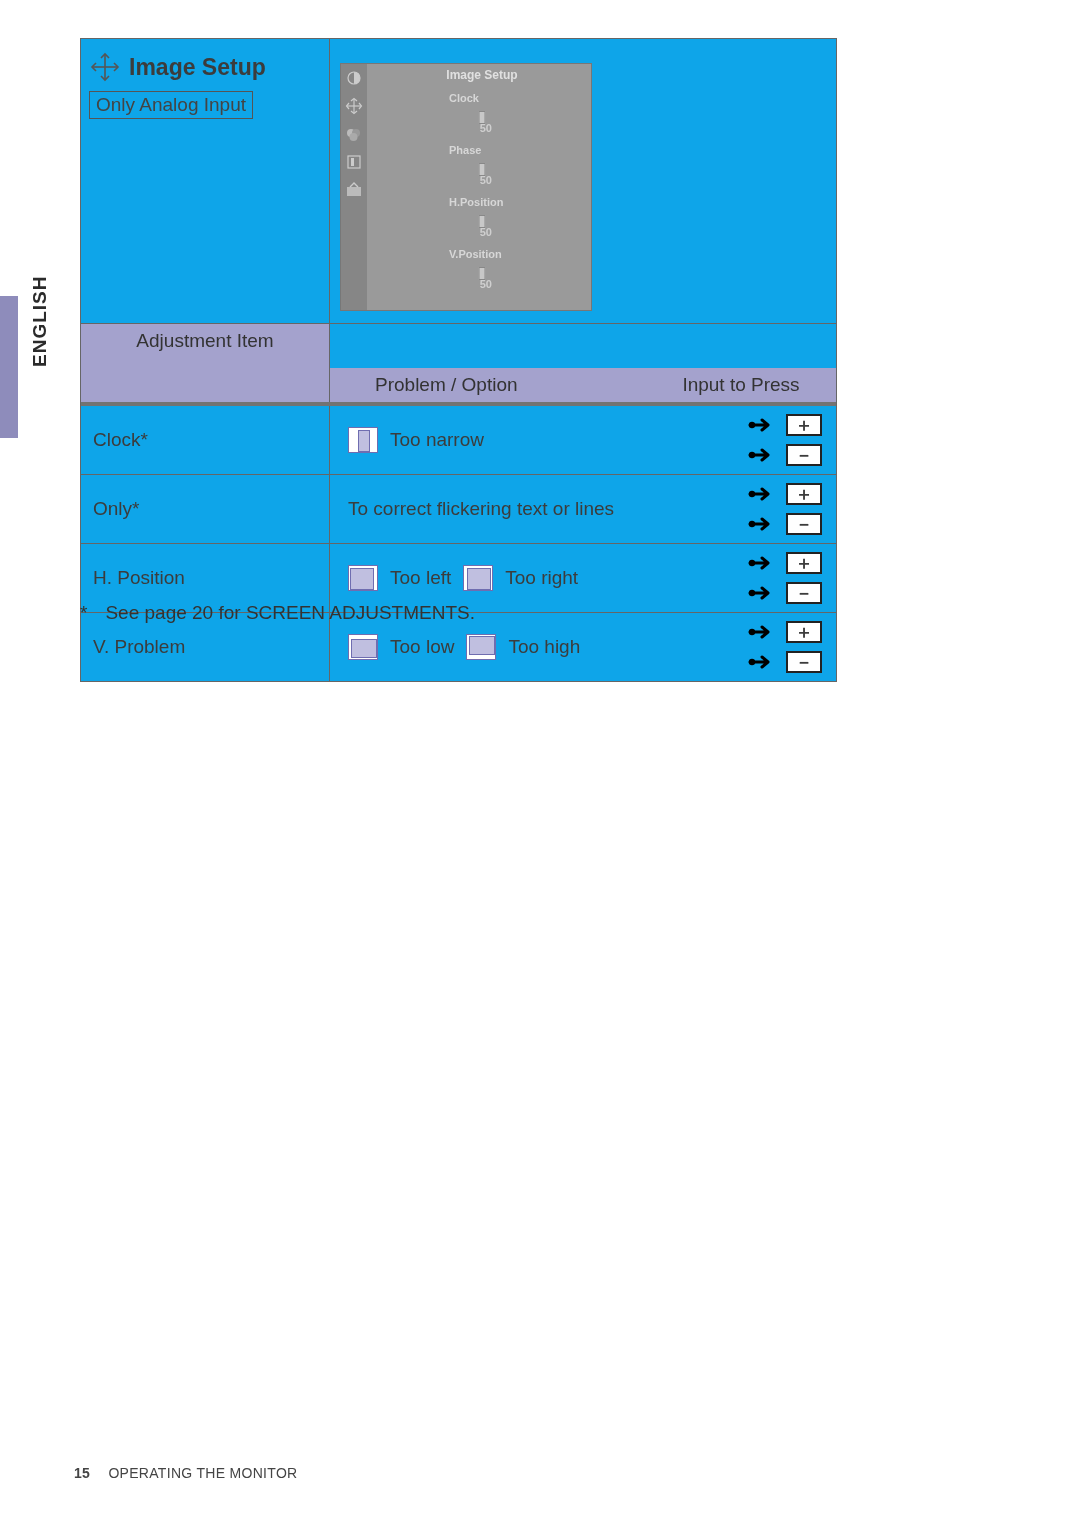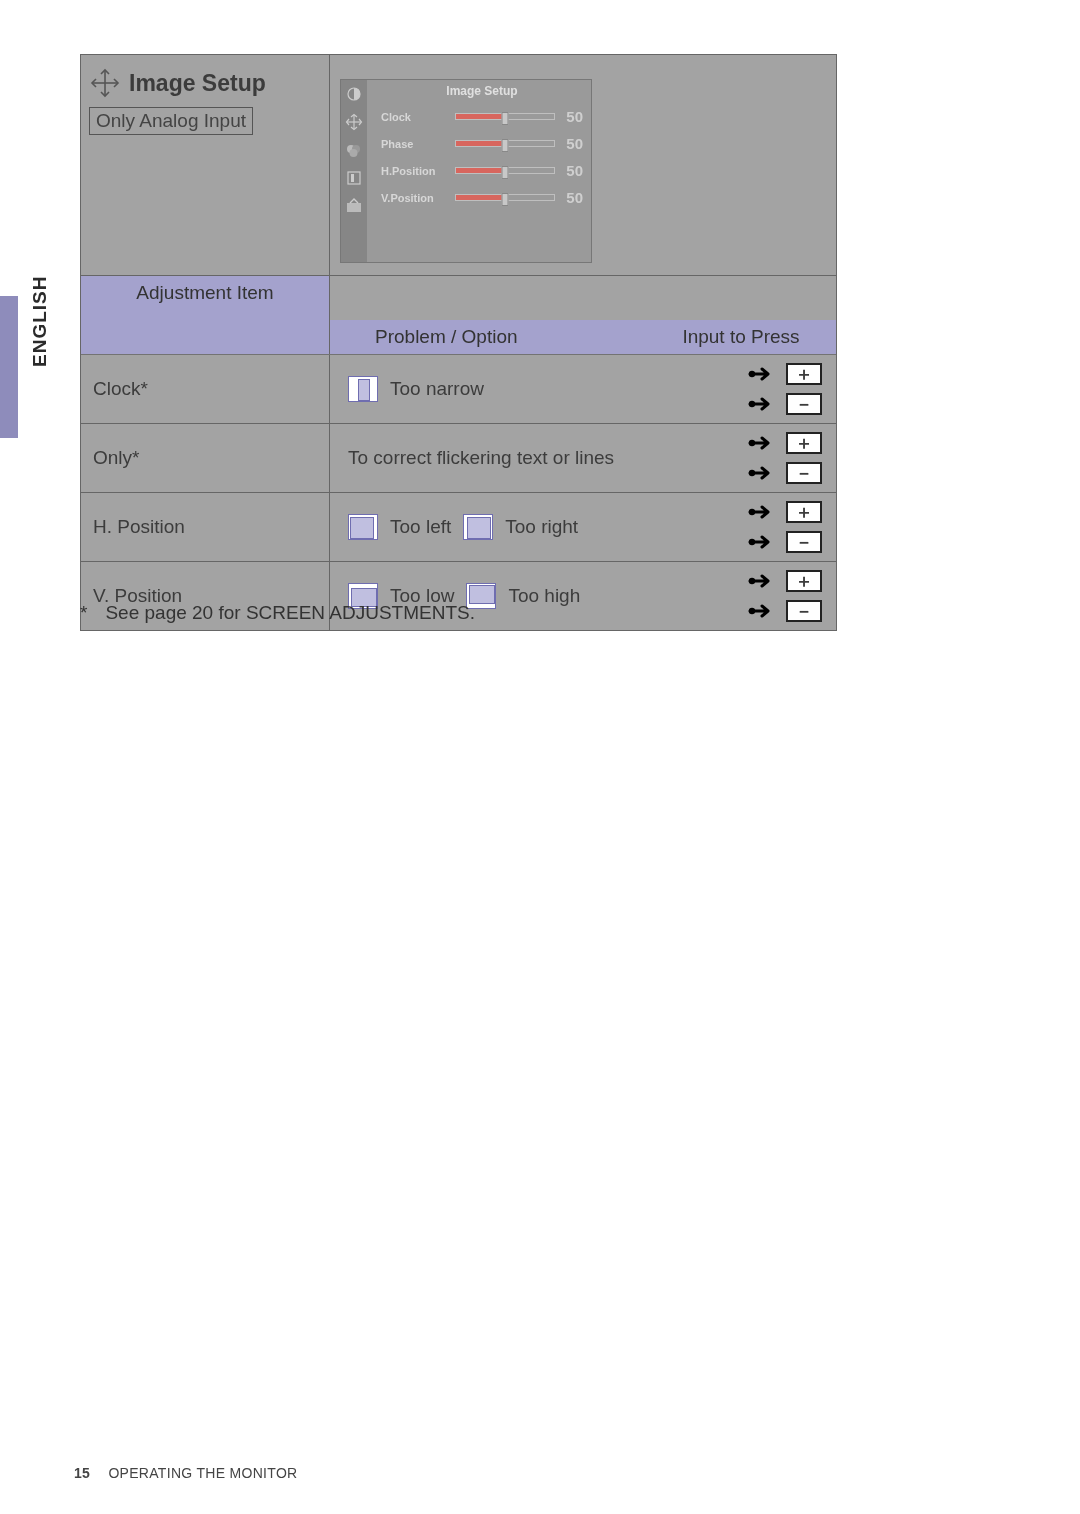--- a/index.html
+++ b/index.html
@@ -16,24 +16,24 @@
     width:1080px;
     height:1514px;
     background:#fff;
     font-family:Helvetica,Arial,sans-serif;
     color:var(--text);
     position:relative;
   }
   .page{
     position:absolute;
     left:80px;
-    top:54px;
+    top:38px;
     width:757px;
     border:1px solid #666;
-    background:#a3a3a3;
+    background:#0ea5e9;
   }
   
   .header-row{
     display:flex;
     border-bottom:1px solid #666;
   }
   .header-left{
     width:249px;
     padding:12px 6px 140px 6px;
     border-right:1px solid #666;
@@ -95,42 +95,43 @@
     margin-bottom:6px;
   }
   .osd-row{
     display:flex;
     align-items:center;
     gap:8px;
     margin:10px 0;
     font-size:11px;
     color:#d7d7d7;
     font-weight:600;
+    flex-direction:column;
   }
   .osd-label{width:66px;}
   .osd-slider{
     flex:1;
     height:7px;
     border:1px solid #bfbfbf;
     position:relative;
     background:linear-gradient(to right,var(--slider-red) 0 50%, transparent 50%);
   }
   .osd-slider::after{
     content:"";
     position:absolute;
     left:50%;top:-2px;
     width:5px;height:11px;
     background:#c8c8c8;
     border:1px solid #888;
     transform:translateX(-50%);
   }
-  .osd-val{width:20px;text-align:right;color:#cfcfcf;font-size:15px;}
-
-  
-  .colhead-row{display:flex;border-bottom:1px solid #737373;}
+  .osd-val{width:20px;text-align:right;color:#cfcfcf;font-size:11px;}
+
+  
+  .colhead-row{display:flex;border-bottom:4px solid #737373;}
   .colhead{
     background:var(--purple);
     color:#333;
     font-size:19px;
     padding:6px 0;
     text-align:center;
   }
   .colhead-a{width:249px;border-right:1px solid #666;}
   .colhead-b{flex:1;display:flex;margin-top:44px;}
   .colhead-problem{flex:1;text-align:left;padding-left:45px;}
@@ -426,21 +427,21 @@
                 <circle cx="4" cy="10" r="3.2" fill="#000"></circle>
               </svg>
           </span>
           <span class="btn-box">－</span>
         </div>
       </div>
     </div>
   </div>
 
   <div class="data-row">
-    <div class="cell-adj">V. Position</div>
+    <div class="cell-adj">V. Problem</div>
     <div class="cell-right">
       <div class="problem-col">
         <div class="problem-line">
           <span class="diagram low"></span>
           <span class="problem-text">Too low</span>
         </div>
         <div class="problem-line">
           <span class="diagram high"></span>
           <span class="problem-text">Too high</span>
         </div>

